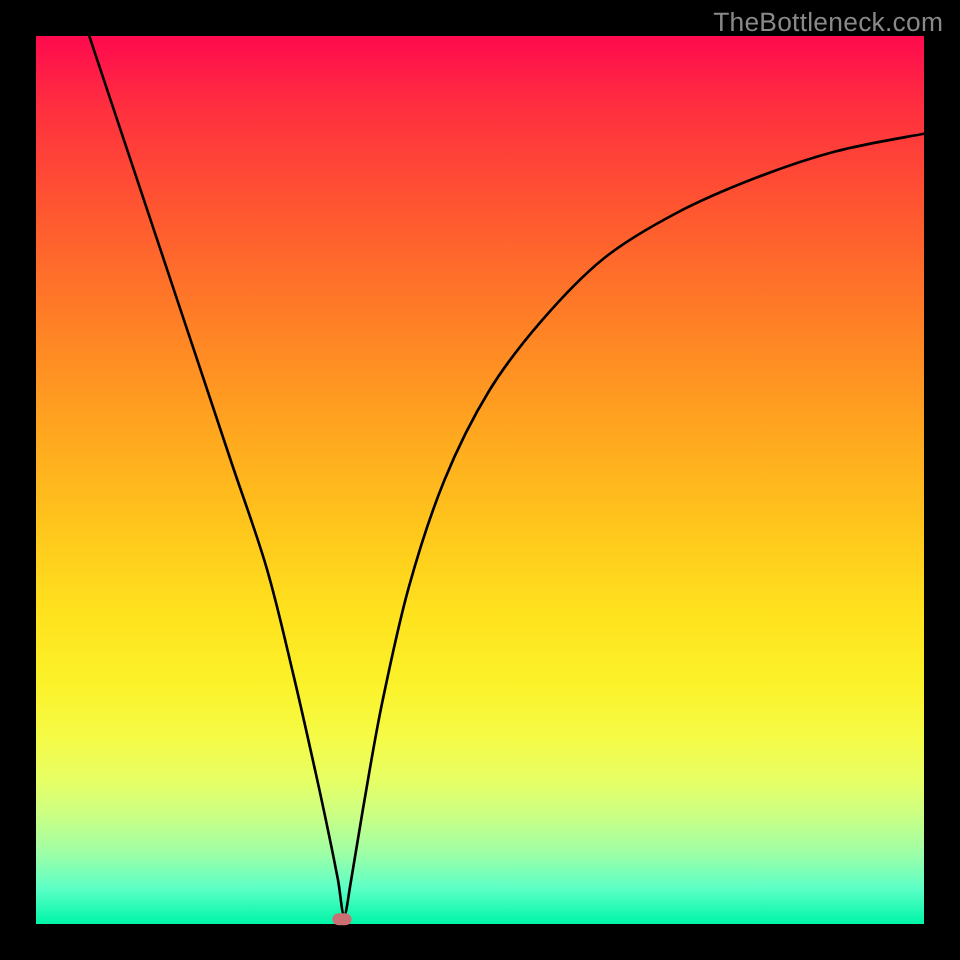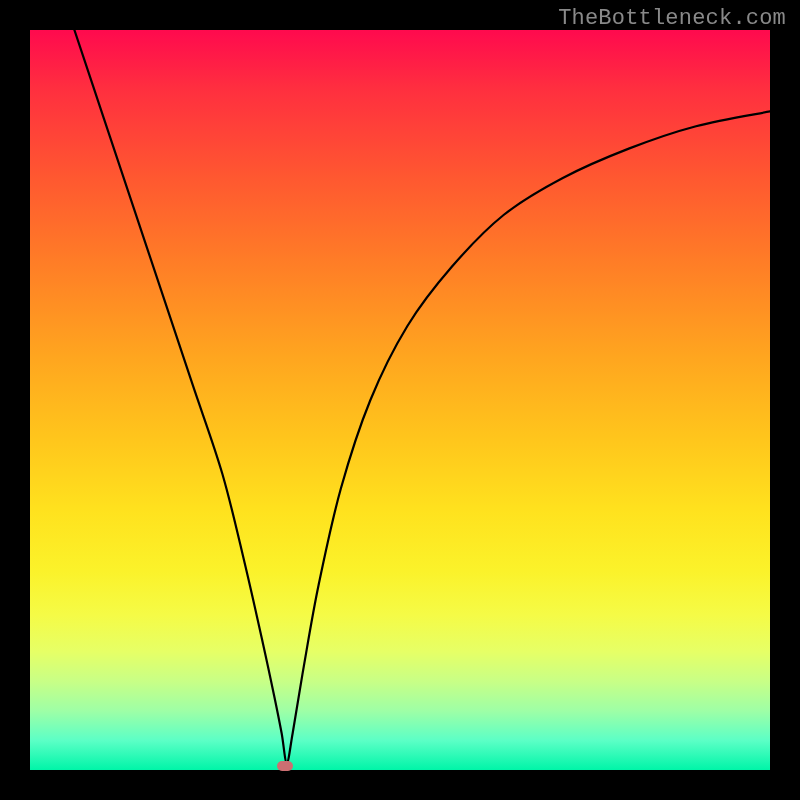--- a/index.html
+++ b/index.html
@@ -9,21 +9,20 @@
     height: 800px;
     background: #000;
     font-family: Arial, Helvetica, sans-serif;
     overflow: hidden;
   }
   .canvas {
     position: relative;
     width: 800px;
     height: 760px;
     background: #000;
-    font-family: Liberation Mono, monospace;
   }
   .plot-area {
     position: absolute;
     left: 30px;
     top: 30px;
     width: 740px;
     height: 740px;
     background: linear-gradient(to bottom,
       #ff0a4e 0%,
       #ff2f3f 8%,

